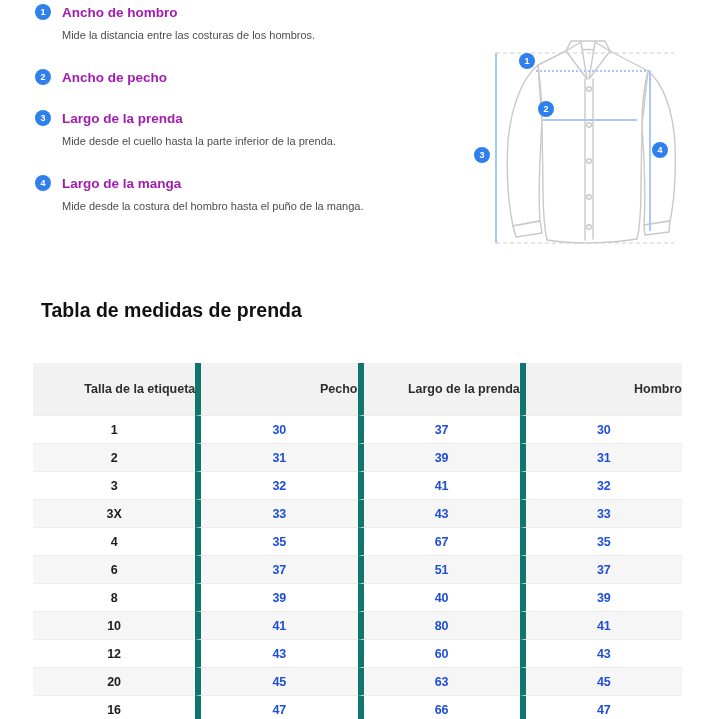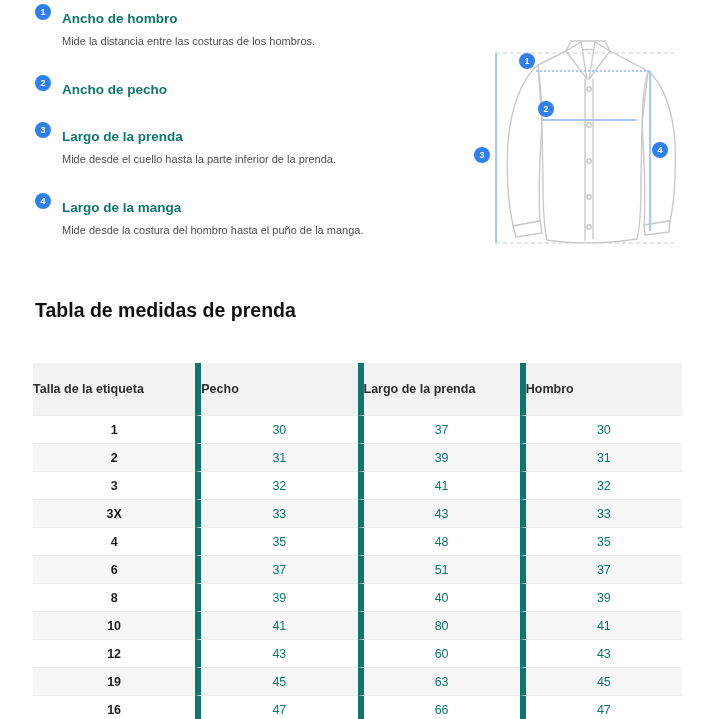--- a/index.html
+++ b/index.html
@@ -36,44 +36,43 @@
     display: flex;
     align-items: center;
     justify-content: center;
     margin-right: 11px;
     margin-top: 0px;
   }
   .guide-text { width: 365px; }
   .guide-title {
     font-size: 13.5px;
     font-weight: bold;
-    color: #0f766e;
+    color: #a21caf;
     line-height: 17px;
-    margin-top: 6px;
   }
   .guide-desc {
     font-size: 11px;
     color: #4d4d4d;
     line-height: 19px;
     margin-top: 5px;
   }
 
   
   .diagram {
     position: absolute;
     left: 468px;
     top: 35px;
     width: 215px;
     height: 215px;
   }
 
   
   .table-title {
     position: absolute;
-    left: 35px;
+    left: 41px;
     top: 299px;
     margin: 0;
     font-size: 19.5px;
     font-weight: bold;
     color: #111111;
   }
   table.size-table {
     position: absolute;
     left: 33px;
     top: 363px;
@@ -81,30 +80,31 @@
     border-collapse: separate;
     border-spacing: 0;
     table-layout: fixed;
   }
   .size-table th {
     background: #f2f2f2;
     height: 52px;
     font-size: 12.5px;
     font-weight: bold;
     color: #2e2e2e;
-    text-align: left;
+    text-align: right;
     padding: 0;
   }
   .size-table td {
     height: 27px;
     font-size: 12.5px;
-    color: #0f766e;
+    color: #1d4ed8;
     text-align: center;
     padding: 0;
     border-top: 1px solid #ededed;
+    font-weight: bold;
   }
   .size-table th + th,
   .size-table td + td { border-left: 6px solid #0f766e; }
   .size-table tbody tr:nth-child(even) td { background: #f6f6f6; }
   .size-table td.size-label { font-weight: bold; color: #1c1c1c; }
 </style>
 </head>
 <body>
 
 <div class="page">
@@ -231,21 +231,21 @@
     <tr>
       <td class="size-label">3X</td>
       <td>33</td>
       <td>43</td>
       <td>33</td>
     </tr>
 
     <tr>
       <td class="size-label">4</td>
       <td>35</td>
-      <td>48</td>
+      <td>67</td>
       <td>35</td>
     </tr>
 
     <tr>
       <td class="size-label">6</td>
       <td>37</td>
       <td>51</td>
       <td>37</td>
     </tr>
 
@@ -264,21 +264,21 @@
     </tr>
 
     <tr>
       <td class="size-label">12</td>
       <td>43</td>
       <td>60</td>
       <td>43</td>
     </tr>
 
     <tr>
-      <td class="size-label">19</td>
+      <td class="size-label">20</td>
       <td>45</td>
       <td>63</td>
       <td>45</td>
     </tr>
 
     <tr>
       <td class="size-label">16</td>
       <td>47</td>
       <td>66</td>
       <td>47</td>

